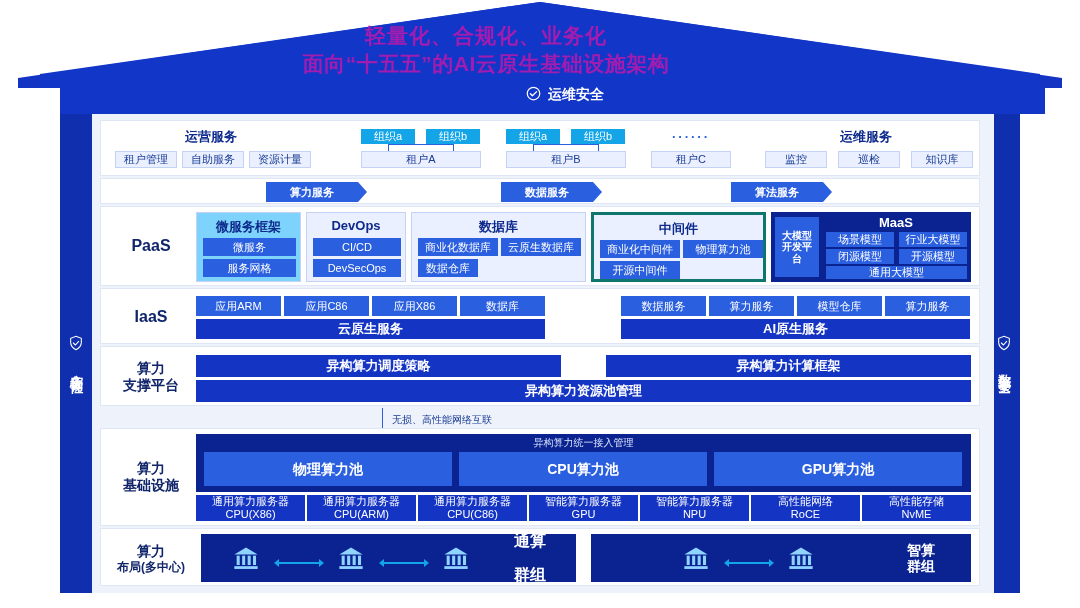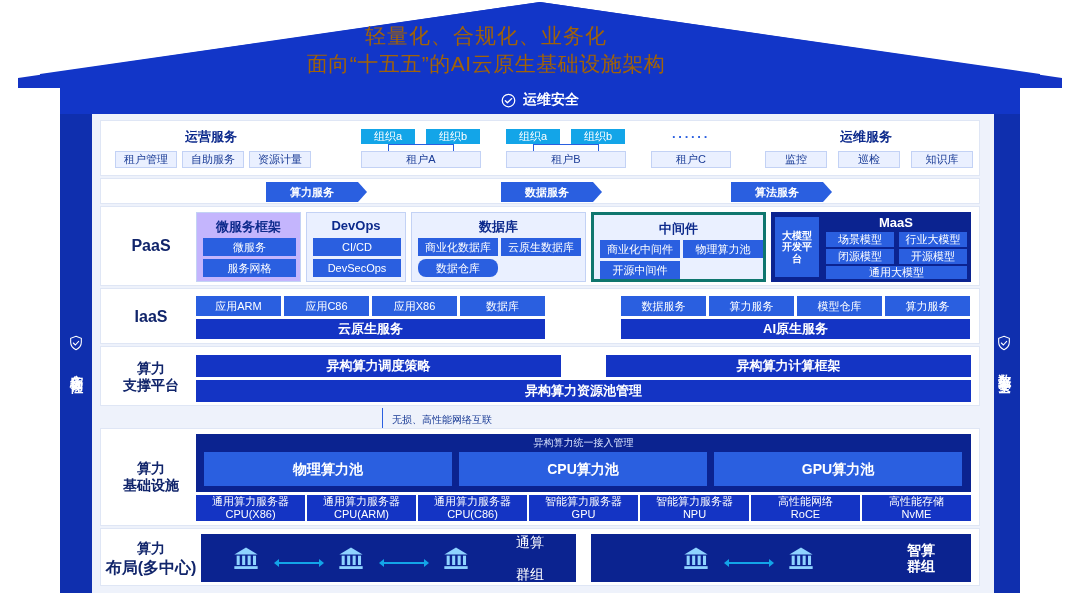--- a/index.html
+++ b/index.html
@@ -15,31 +15,31 @@
   
   .roof{
     position:absolute;left:0;top:0;width:1080px;height:88px;
     background:#ffffff;
   }
   .roof-shape{
     position:absolute;left:0;top:0;width:1080px;height:88px;
   }
   .roof-title{
     position:absolute;left:0;top:22px;width:972px;text-align:center;
-    color:#a16207;font-weight:normal;z-index:3;line-height:1.32;
+    color:#a21caf;font-weight:bold;z-index:3;line-height:1.32;
   }
   .roof-title .l1{font-size:21px;letter-spacing:1px;}
   .roof-title .l2{font-size:21px;letter-spacing:0.5px;}
 
   
   .secbar{
     position:absolute;left:60px;top:86px;width:960px;height:28px;
     background:#1236c8;
-    display:flex;align-items:center;justify-content:center;
-    color:#fff;font-size:14px;font-weight:bold;gap:7px;
+    display:flex;align-items:flex-start;justify-content:center;
+    color:#fff;font-size:14px;font-weight:bold;gap:7px;padding-left:25px;
   }
   .secbar .ck{display:inline-block;width:15px;height:15px;}
 
   
   .pillar{
     position:absolute;top:114px;width:32px;height:479px;
     background:#0f2fae;
     color:#fff;display:flex;flex-direction:column;align-items:center;justify-content:center;
     font-size:13px;font-weight:bold;letter-spacing:2px;
   }
@@ -176,37 +176,37 @@
 
     <div class="band" style="left:8px;top:64px;width:880px;height:26px;">
       <div class="svcpill" style="left:165px;top:3px;width:92px;">算力服务</div>
       <div class="svcpill" style="left:400px;top:3px;width:92px;">数据服务</div>
       <div class="svcpill" style="left:630px;top:3px;width:92px;">算法服务</div>
     </div>
 
     <div class="band" style="left:8px;top:92px;width:880px;height:80px;">
       <div class="rowlabel" style="left:10px;top:24px;width:80px;height:30px;font-size:16px;">PaaS</div>
 
-      <div style="position:absolute;left:95px;top:5px;width:105px;height:70px;background:#c4b5fd;border:1px solid #c3d2f5;box-sizing:border-box;">
+      <div style="position:absolute;left:95px;top:5px;width:105px;height:70px;background:#7dd3fc;border:1px solid #c3d2f5;box-sizing:border-box;">
         <div class="hdr" style="margin-top:5px;">微服务框架</div>
         <div class="bx bx-md" style="position:absolute;left:6px;top:25px;width:93px;height:18px;">微服务</div>
         <div class="bx bx-md" style="position:absolute;left:6px;top:46px;width:93px;height:18px;">服务网格</div>
       </div>
 
       <div style="position:absolute;left:205px;top:5px;width:100px;height:70px;background:#eaf0ff;border:1px solid #c3d2f5;box-sizing:border-box;">
         <div class="hdr" style="margin-top:5px;">DevOps</div>
         <div class="bx bx-md" style="position:absolute;left:6px;top:25px;width:88px;height:18px;">CI/CD</div>
         <div class="bx bx-md" style="position:absolute;left:6px;top:46px;width:88px;height:18px;">DevSecOps</div>
       </div>
 
       <div style="position:absolute;left:310px;top:5px;width:175px;height:70px;background:#eaf0ff;border:1px solid #c3d2f5;box-sizing:border-box;">
         <div class="hdr" style="margin-top:5px;">数据库</div>
         <div class="bx bx-md" style="position:absolute;left:6px;top:25px;width:80px;height:18px;">商业化数据库</div>
         <div class="bx bx-md" style="position:absolute;left:89px;top:25px;width:80px;height:18px;">云原生数据库</div>
-        <div class="bx bx-md" style="position:absolute;left:6px;top:46px;width:80px;height:18px;border-radius:8px;">数据仓库</div>
+        <div class="bx bx-md" style="position:absolute;left:6px;top:46px;width:60px;height:18px;">数据仓库</div>
       </div>
 
       <div style="position:absolute;left:490px;top:5px;width:175px;height:70px;background:#eaf0ff;border:3px solid #0f766e;box-sizing:border-box;">
         <div class="hdr" style="margin-top:5px;">中间件</div>
         <div class="bx bx-md" style="position:absolute;left:6px;top:25px;width:80px;height:18px;">商业化中间件</div>
         <div class="bx bx-md" style="position:absolute;left:89px;top:25px;width:80px;height:18px;">物理算力池</div>
         <div class="bx bx-md" style="position:absolute;left:6px;top:46px;width:80px;height:18px;">开源中间件</div>
       </div>
 
       <div style="position:absolute;left:670px;top:5px;width:200px;height:70px;background:#0b2390;box-sizing:border-box;">
@@ -292,21 +292,21 @@
         <div class="bx bx-dk" style="position:absolute;left:666px;top:0;width:109px;height:26px;flex-direction:column;">
           <span>高性能存储</span>
           <span>NvME</span>
         </div>
       </div>
     </div>
 
     <div class="band" style="left:8px;top:414px;width:880px;height:58px;">
       <div class="rowlabel" style="left:4px;top:12px;width:92px;height:36px;flex-direction:column;">
         <span>算力</span>
-        <span style="font-size:16px;">布局(多中心)</span>
+        <span style="font-size:12px;">布局(多中心)</span>
       </div>
 
       <div style="position:absolute;left:100px;top:5px;width:375px;height:48px;background:#0b2390;">
         <span style="position:absolute;left:30px;top:10px;">
           <svg width="30" height="28" viewBox="0 0 24 24">
               <path d="M2 9L12 3l10 6H2z" fill="#8fd3ff"></path>
               <rect x="4" y="10" width="2.6" height="8" fill="#8fd3ff"></rect>
               <rect x="8.7" y="10" width="2.6" height="8" fill="#8fd3ff"></rect>
               <rect x="13.4" y="10" width="2.6" height="8" fill="#8fd3ff"></rect>
               <rect x="18" y="10" width="2.6" height="8" fill="#8fd3ff"></rect>
@@ -340,21 +340,21 @@
         <span style="position:absolute;left:240px;top:10px;">
           <svg width="30" height="28" viewBox="0 0 24 24">
               <path d="M2 9L12 3l10 6H2z" fill="#8fd3ff"></path>
               <rect x="4" y="10" width="2.6" height="8" fill="#8fd3ff"></rect>
               <rect x="8.7" y="10" width="2.6" height="8" fill="#8fd3ff"></rect>
               <rect x="13.4" y="10" width="2.6" height="8" fill="#8fd3ff"></rect>
               <rect x="18" y="10" width="2.6" height="8" fill="#8fd3ff"></rect>
               <rect x="2" y="19" width="20" height="2.4" fill="#8fd3ff"></rect>
             </svg>
         </span>
-        <div class="bx" style="position:absolute;left:290px;top:6px;width:78px;height:36px;flex-direction:column;color:#fff;font-weight:normal;font-size:14px;gap:15px;">
+        <div class="bx" style="position:absolute;left:290px;top:6px;width:78px;height:36px;flex-direction:column;color:#fff;font-weight:bold;font-size:16px;gap:15px;">
           <span>通算</span>
           <span>群组</span>
         </div>
       </div>
 
       <div style="position:absolute;left:490px;top:5px;width:380px;height:48px;background:#0b2390;">
         <span style="position:absolute;left:90px;top:10px;">
           <svg width="30" height="28" viewBox="0 0 24 24">
               <path d="M2 9L12 3l10 6H2z" fill="#8fd3ff"></path>
               <rect x="4" y="10" width="2.6" height="8" fill="#8fd3ff"></rect>

